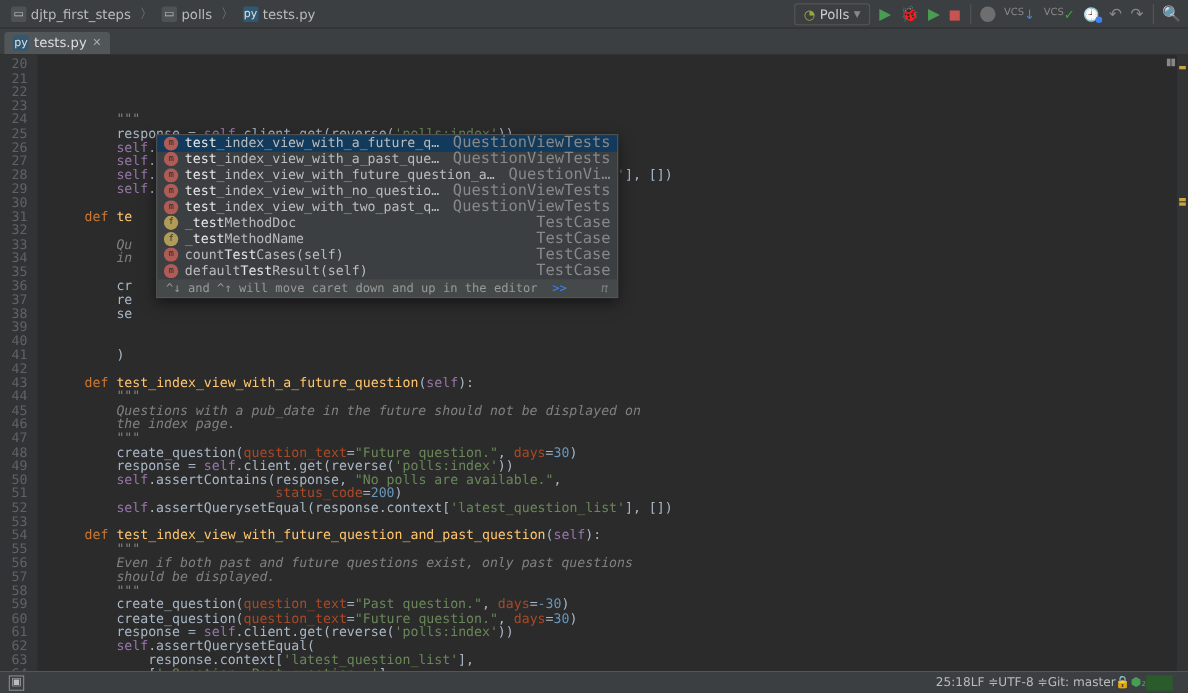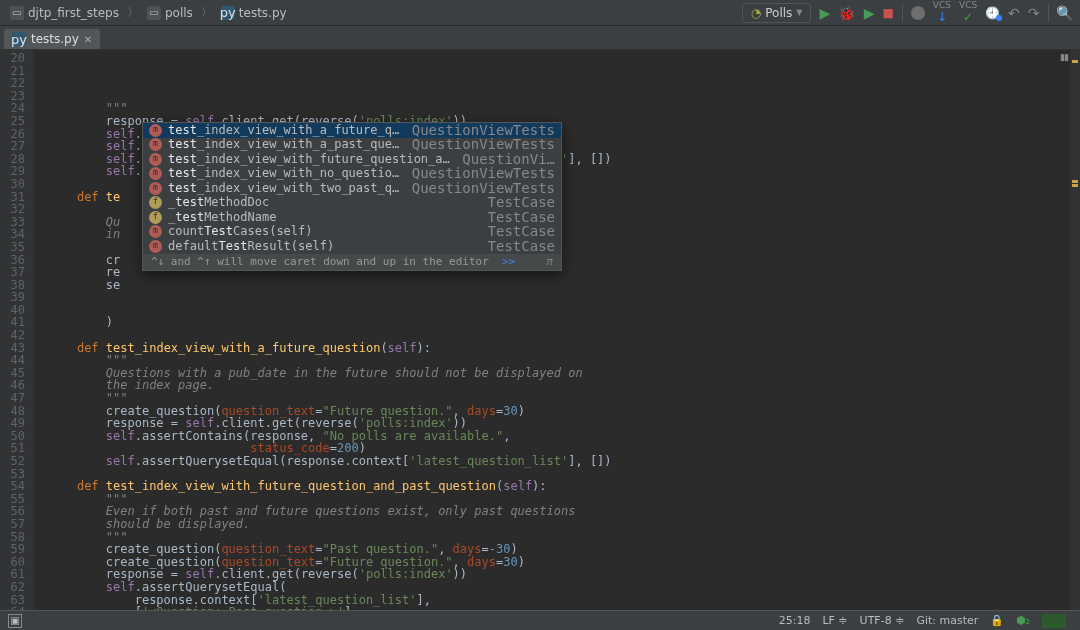--- a/index.html
+++ b/index.html
@@ -25,34 +25,34 @@
       border-bottom: 1px solid #2b2b2b;
     }
     .breadcrumb { display: flex; align-items: center; gap: 2px; color: #bbb; }
     .crumb { display: flex; align-items: center; gap: 4px; padding: 2px 4px; cursor: pointer; }
     .crumb-sep { color: #888; padding: 0 2px; }
     .mini-icon {
       width: 14px; height: 14px; display: inline-flex; align-items: center; justify-content: center;
       font-size: 10px; border-radius: 2px;
     }
     .folder-icon { background: #4e5254; color: #bfbfbf; }
-    .py-icon { background: #2f5872; color: #e0e0e0; font-size: 13px; }
+    .py-icon { background: #2f5872; color: #e0e0e0; font-size: 10px; }
     .toolbar-right { display: flex; align-items: center; gap: 8px; }
     .run-config {
       display: flex; align-items: center; gap: 4px; padding: 2px 8px;
       border: 1px solid #555; border-radius: 3px; background: #3c3f41; color: #ccc;
     }
     .mini-tri-down { font-size: 8px; color: #888; }
     .play-icon   { color: #499c54; font-size: 14px; }
     .debug-icon  { color: #499c54; font-size: 14px; }
     .cov-icon    { color: #499c54; font-size: 14px; position: relative; }
     .stop-icon   { color: #c75450; font-size: 12px; }
     .circ-icon   { width:14px; height:14px; border-radius:50%; background:#6e6e6e; display:inline-block; }
     .small-txt   { font-size: 9px; color: #888; line-height: 1; }
-    .stack-txt   { display:flex; flex-direction:column; align-items:center; }
+    .stack-txt   { display:flex; align-items:center; }
     .sep-v       { width:1px; height:18px; background:#555; }
     .undo-icon,.redo-icon { color:#888; font-size:14px; }
     .search-top  { color:#aaa; font-size:14px; }
     .badge-blue  { position:relative; font-size:12px; color:#bbb; }
     .badge-blue::after { content:""; position:absolute; right:-2px; bottom:-1px; width:6px; height:6px; background:#3b82f6; border-radius:50%; }
 
     
     .tabbar { background:#3c3f41; height:24px; display:flex; align-items:flex-end; border-bottom:1px solid #323232; }
     .tab {
       display:flex; align-items:center; gap:5px;
@@ -132,21 +132,21 @@
     .popup-hint .pi { color:#808080; font-style:italic; }
 
     
     .statusbar {
       position:absolute; bottom:0; left:0; right:0;
       height:20px; background:#3c3f41; border-top:1px solid #555;
       display:flex; align-items:center; justify-content:space-between;
       padding:0 8px; color:#bbb; font-size:11px;
     }
     .statusbar .left { display:flex; align-items:center; gap:8px; }
-    .statusbar .right { display:flex; align-items:center; gap:12px; }
+    .statusbar .right { display:flex; align-items:center; }
     .stbox { width:14px; height:14px; border:1px solid #888; display:inline-flex; align-items:center; justify-content:center; font-size:10px; }
     .lock-icn  { font-size:11px; }
     .mem { width:30px; height:14px; background:#2b5a2b; position:relative; }
     .mem::after { content:""; position:absolute; right:0; top:0; bottom:0; width:20%; background:#3c3f41; }
 
     
     .rstripe { position:absolute; right:0; top:50px; bottom:20px; width:10px; background:#313335; }
     .rstripe .mk { position:absolute; left:2px; width:6px; height:3px; }
 
     .pause-ic { color:#888; font-size:9px; position:absolute; right:12px; top:52px; letter-spacing:-1px; }

